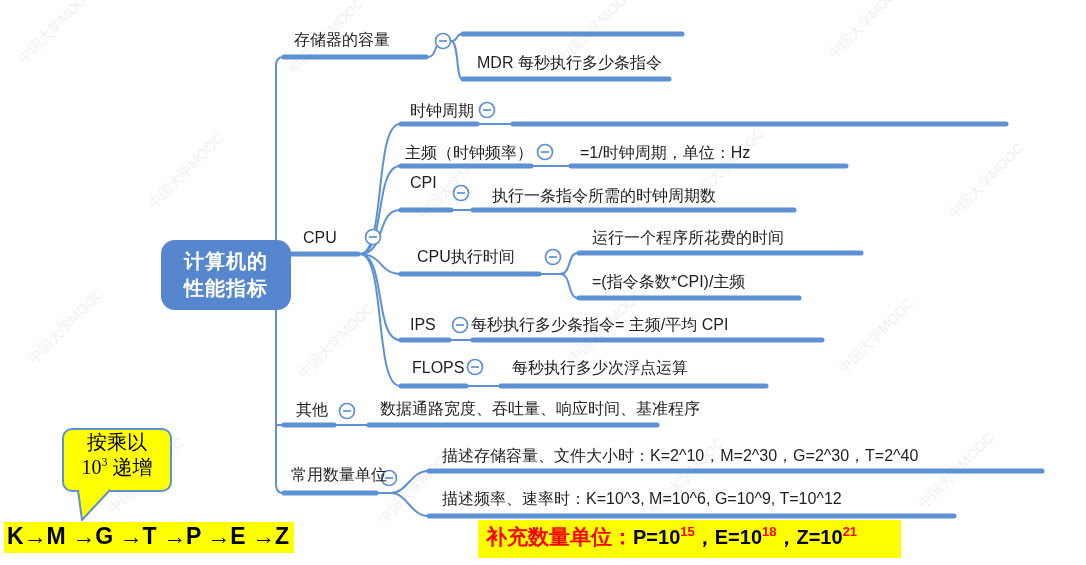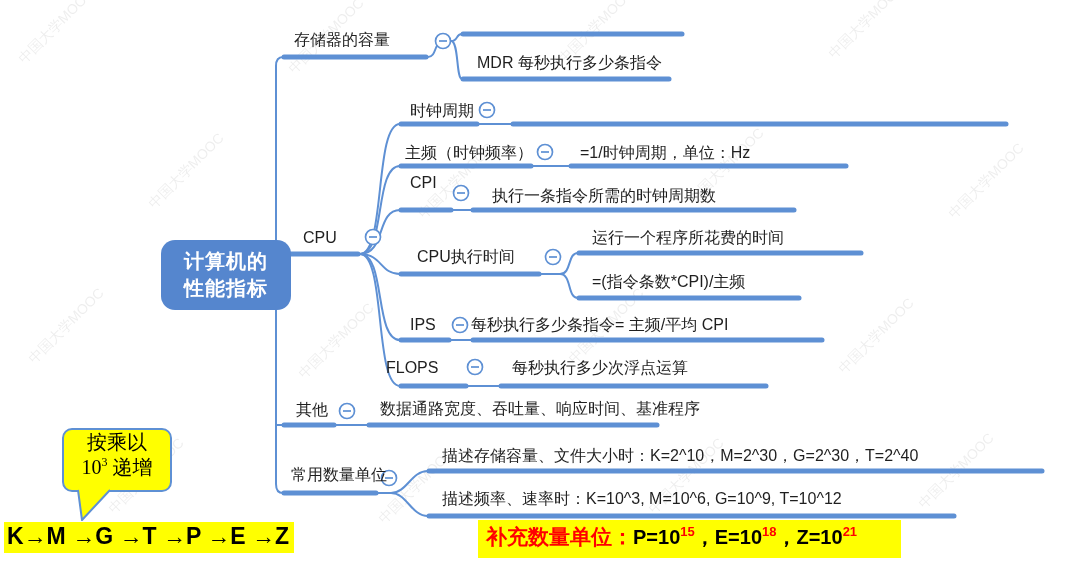--- a/index.html
+++ b/index.html
@@ -174,21 +174,21 @@
   <div class="lbl" style="left:410px;top:173px">CPI</div>
   <div class="lbl" style="left:492px;top:186px">执行一条指令所需的时钟周期数</div>
 
   <div class="lbl" style="left:417px;top:247px">CPU执行时间</div>
   <div class="lbl" style="left:592px;top:228px">运行一个程序所花费的时间</div>
   <div class="lbl" style="left:592px;top:272px">=(指令条数*CPI)/主频</div>
 
   <div class="lbl" style="left:410px;top:315px">IPS</div>
   <div class="lbl" style="left:471px;top:315px">每秒执行多少条指令= 主频/平均 CPI</div>
 
-  <div class="lbl" style="left:386px;top:358px">FLOPS</div>
+  <div class="lbl" style="left:412px;top:358px">FLOPS</div>
   <div class="lbl" style="left:512px;top:358px">每秒执行多少次浮点运算</div>
 
   <div class="lbl" style="left:296px;top:400px">其他</div>
   <div class="lbl" style="left:380px;top:399px">数据通路宽度、吞吐量、响应时间、基准程序</div>
 
   <div class="lbl" style="left:291px;top:465px">常用数量单位</div>
   <div class="lbl" style="left:442px;top:446px">描述存储容量、文件大小时：K=2^10，M=2^30，G=2^30，T=2^40</div>
   <div class="lbl" style="left:442px;top:489px">描述频率、速率时：K=10^3, M=10^6, G=10^9, T=10^12</div>
 
   <div class="callout">

